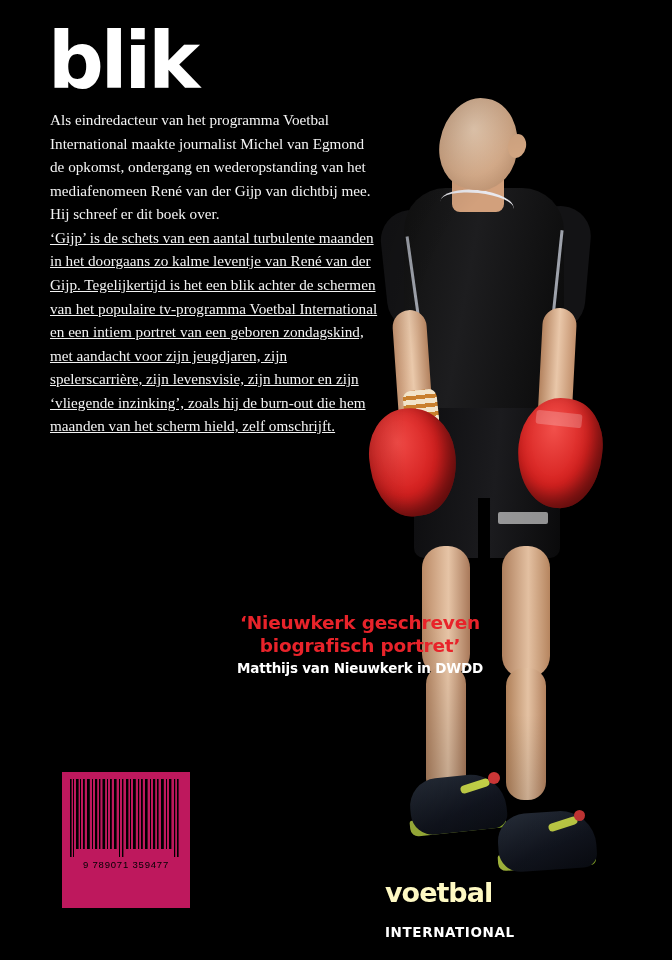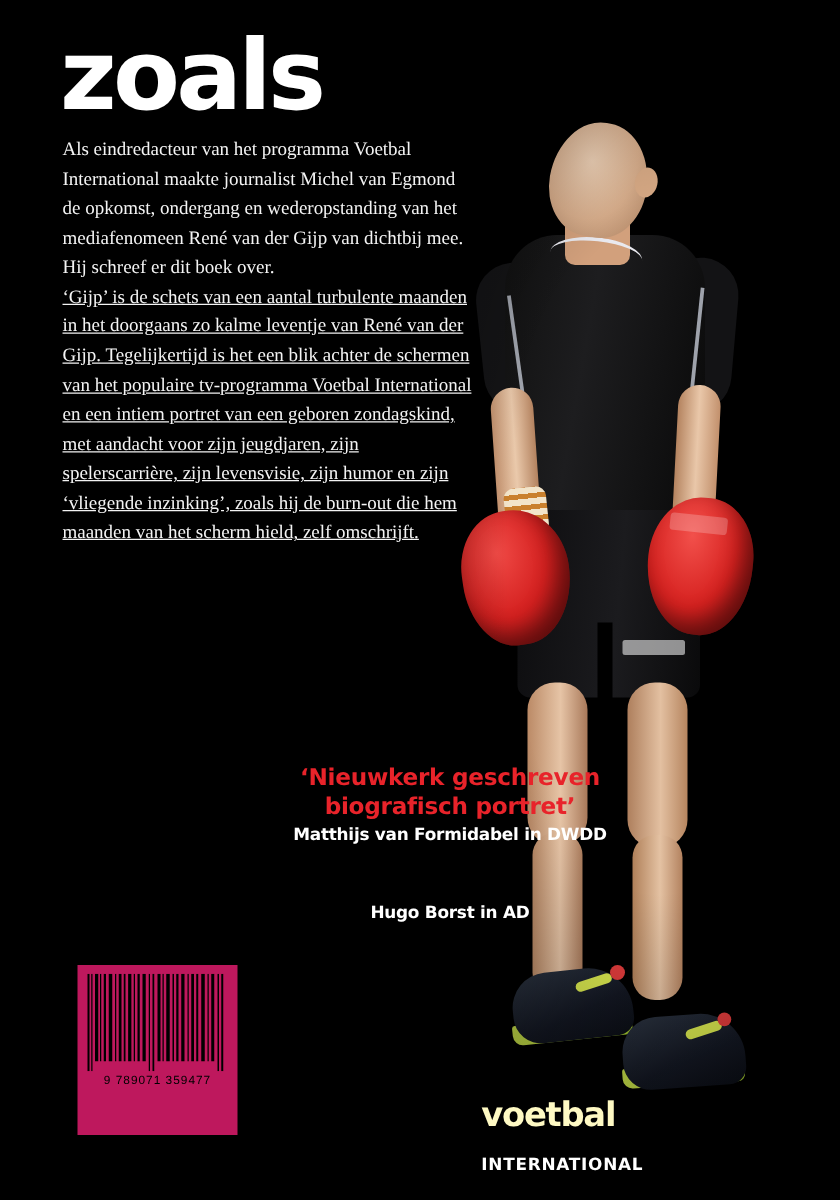--- a/index.html
+++ b/index.html
@@ -366,34 +366,33 @@
   <div class="fig shoe-l"></div>
   <div class="fig shoe-acc-l"></div>
   <div class="fig shoe-dot-l"></div>
   <div class="fig shoe-sole-r"></div>
   <div class="fig shoe-r"></div>
   <div class="fig shoe-acc-r"></div>
   <div class="fig shoe-dot-r"></div>
   <div class="vignette"></div>
 </div>
 
-<div class="title">zoals</div>
+<div class="title">blik</div>
 
 <div class="blurb">
   <p>Als eindredacteur van het programma Voetbal International maakte journalist Michel van Egmond de opkomst, ondergang en wederopstanding van het mediafenomeen René van der Gijp van dichtbij mee. Hij schreef er dit boek over.</p>
   <p>‘Gijp’ is de schets van een aantal turbulente maanden in het doorgaans zo kalme leventje van René van der Gijp. Tegelijkertijd is het een blik achter de schermen van het populaire tv-programma Voetbal International en een intiem portret van een geboren zondagskind, met aandacht voor zijn jeugdjaren, zijn spelerscarrière, zijn levensvisie, zijn humor en zijn ‘vliegende inzinking’, zoals hij de burn-out die hem maanden van het scherm hield, zelf omschrijft.</p>
 </div>
 
 <div class="quotes">
   <div class="quote-block">
     <div class="quote-text">‘Nieuwkerk geschreven biografisch portret’</div>
-    <div class="quote-source">Matthijs van Formidabel in DWDD</div>
+    <div class="quote-source">Matthijs van Nieuwkerk in DWDD</div>
   </div>
   <div class="quote-block">
-    <div class="quote-source">Hugo Borst in AD</div>
   </div>
 </div>
 
 <div class="publisher">
   <div class="pub-main">voetbal</div>
   <div class="pub-sub">INTERNATIONAL</div>
 </div>
 
 <div class="barcode">
   <svg class="barcode-bars" viewBox="0 0 114 78" preserveAspectRatio="none">

